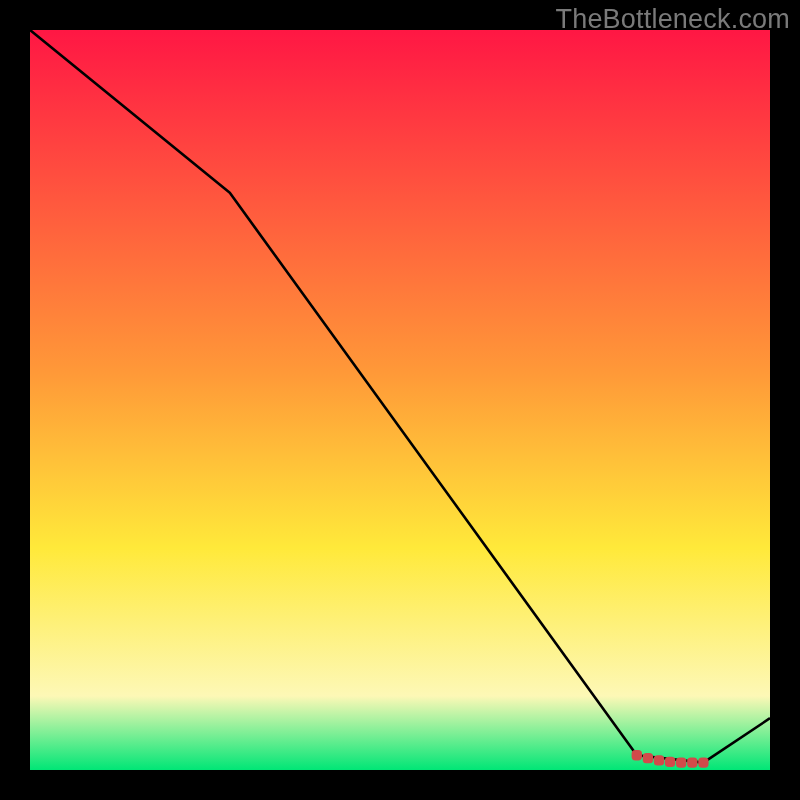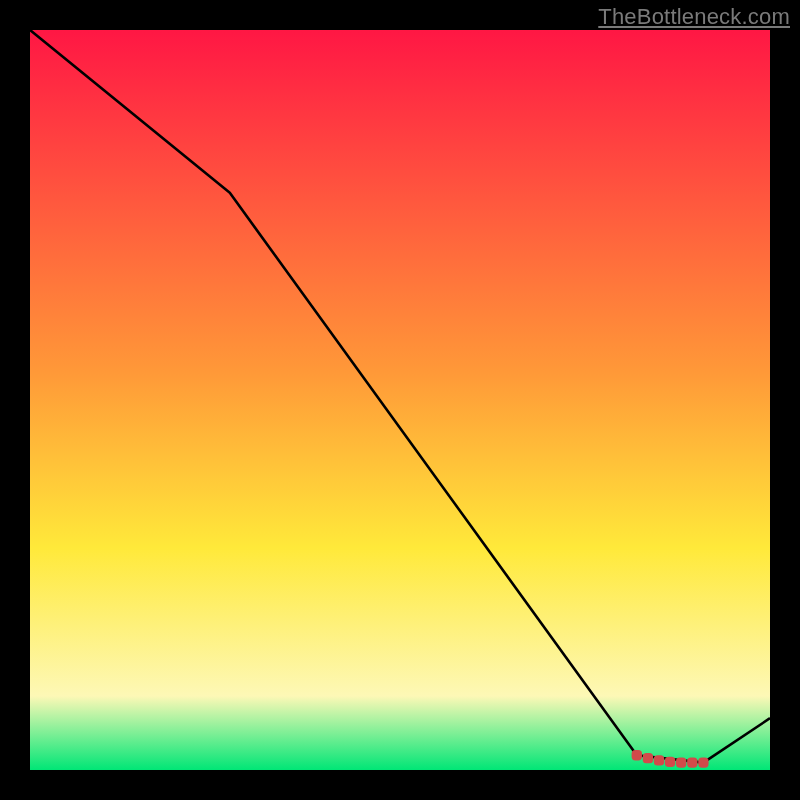--- a/index.html
+++ b/index.html
@@ -37,24 +37,23 @@
     top: 0;
     width: 100%;
     height: 100%;
     overflow: visible;
   }
   .attribution {
     position: absolute;
     top: 4px;
     right: 10px;
     color: #7a7a7a;
-    font-size: 22px;
+    font-size: 27px;
     letter-spacing: 0.2px;
     white-space: nowrap;
-    text-decoration: underline;
   }
 </style>
 </head>
 <body>
 
 <div class="stage">
 
   <div class="attribution">TheBottleneck.com</div>
 
   <div class="plot">

